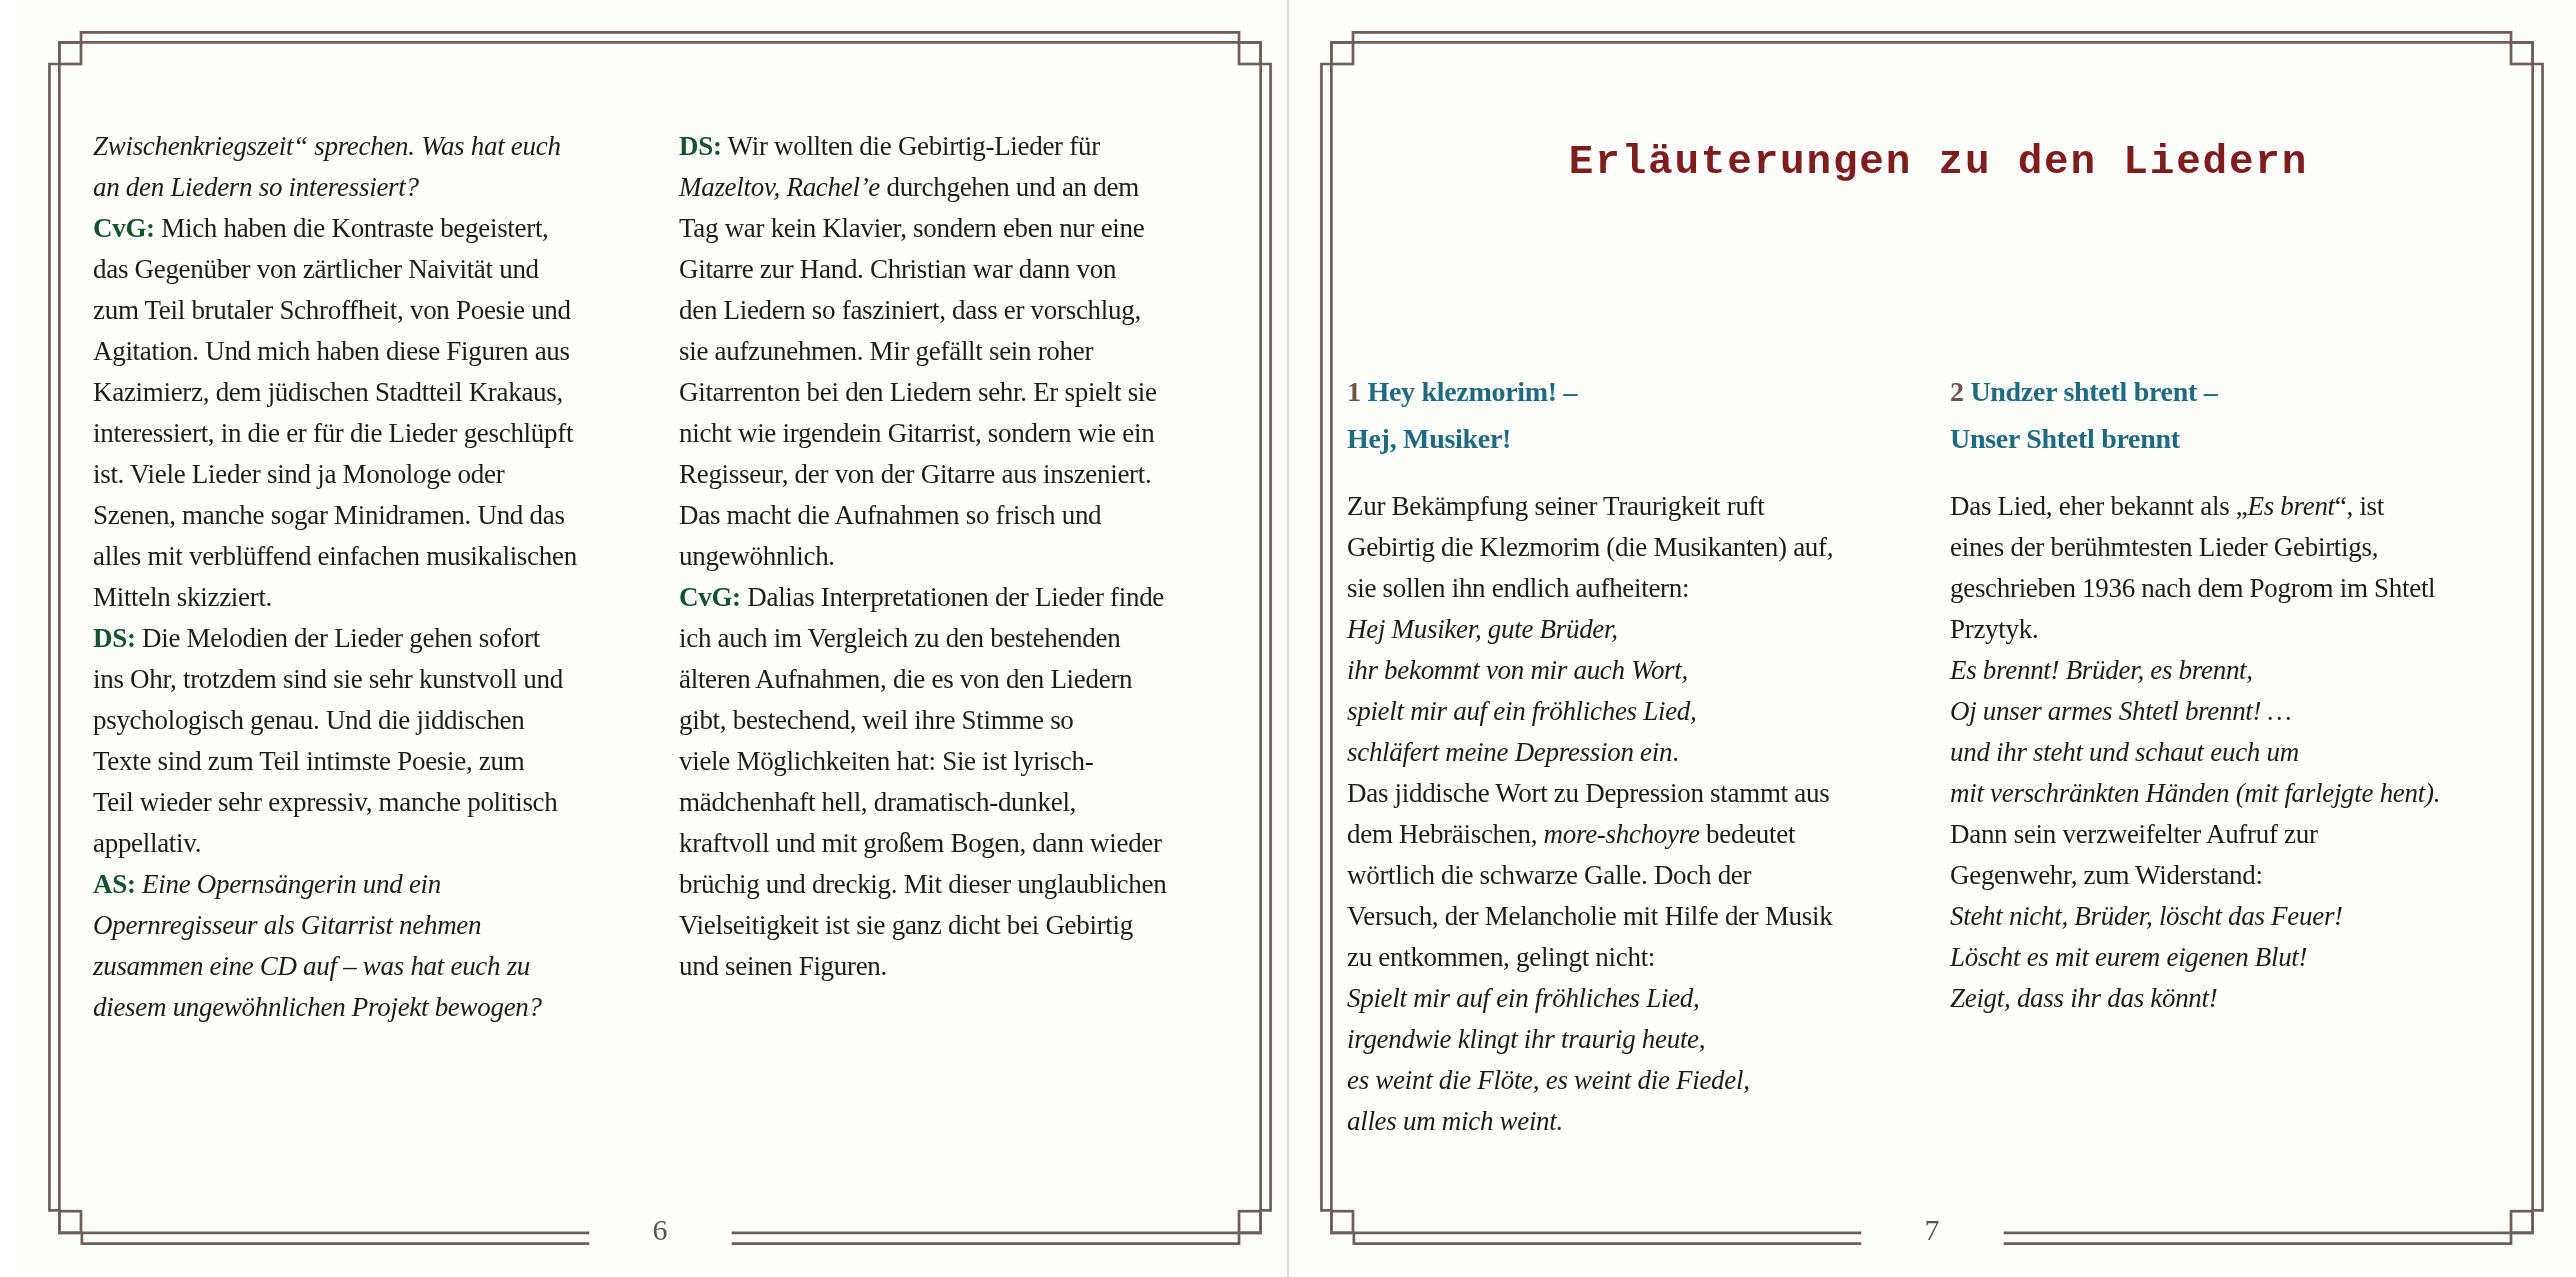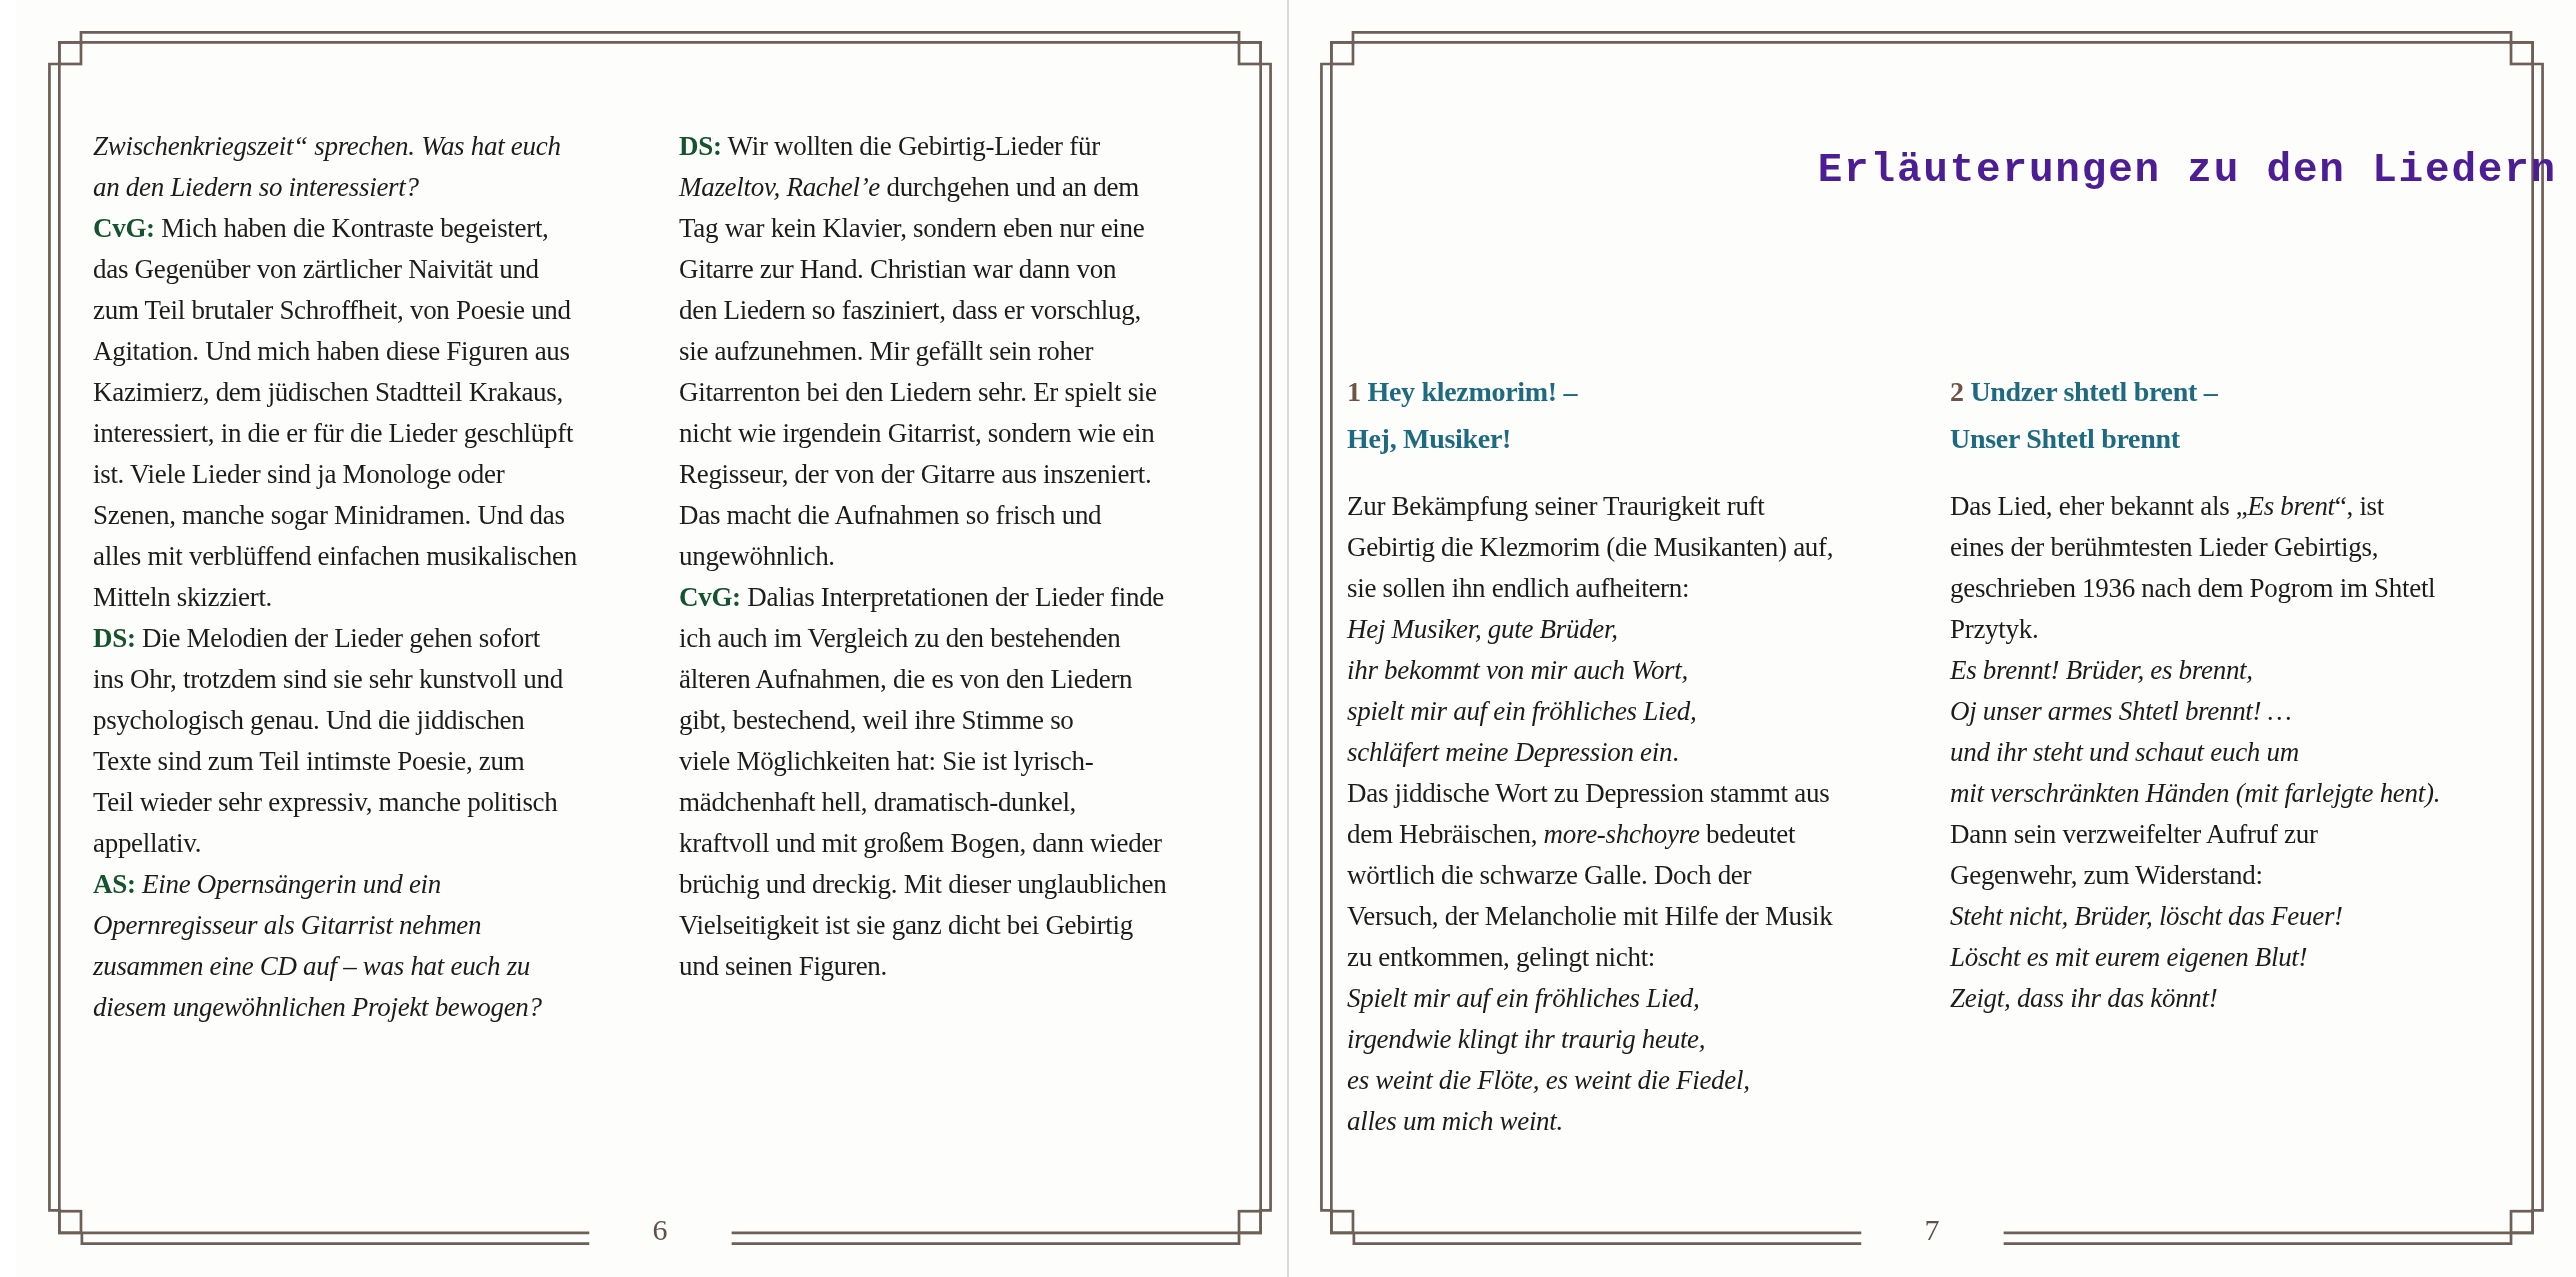--- a/index.html
+++ b/index.html
@@ -18,23 +18,23 @@
   .r-n{}
   .r-i{font-style:italic;}
   .r-b{color:#14532d;font-weight:bold;}
 
   .songcol{position:absolute;top:368px;width:599px;}
   .heading .tl{height:47px;line-height:47px;font-size:28px;font-weight:bold;}
   .r-h{color:#1e6a80;font-weight:bold;}
   .r-num{color:#705347;font-weight:bold;}
   .songbody{margin-top:24px;}
 
-  .title{position:absolute;left:36px;top:135px;width:1221px;margin:12px;text-align:right;
+  .title{position:absolute;left:36px;top:135px;width:1221px;margin:4px;text-align:center;
          font-family:"Liberation Mono","DejaVu Sans Mono",monospace;font-weight:bold;
-         font-size:41px;letter-spacing:1.8px;color:#4c1d95;}
+         font-size:41px;letter-spacing:1.8px;color:#7f1d1d;}
   .pagenum{position:absolute;left:0;top:1213px;width:1288px;text-align:center;
            font-size:30px;color:#5f5048;}
 </style>
 </head>
 <body>
 
 <div class="spread">
 
   <section class="page left">
     <svg class="frame" viewBox="0 0 1429 1417" aria-hidden="true">

